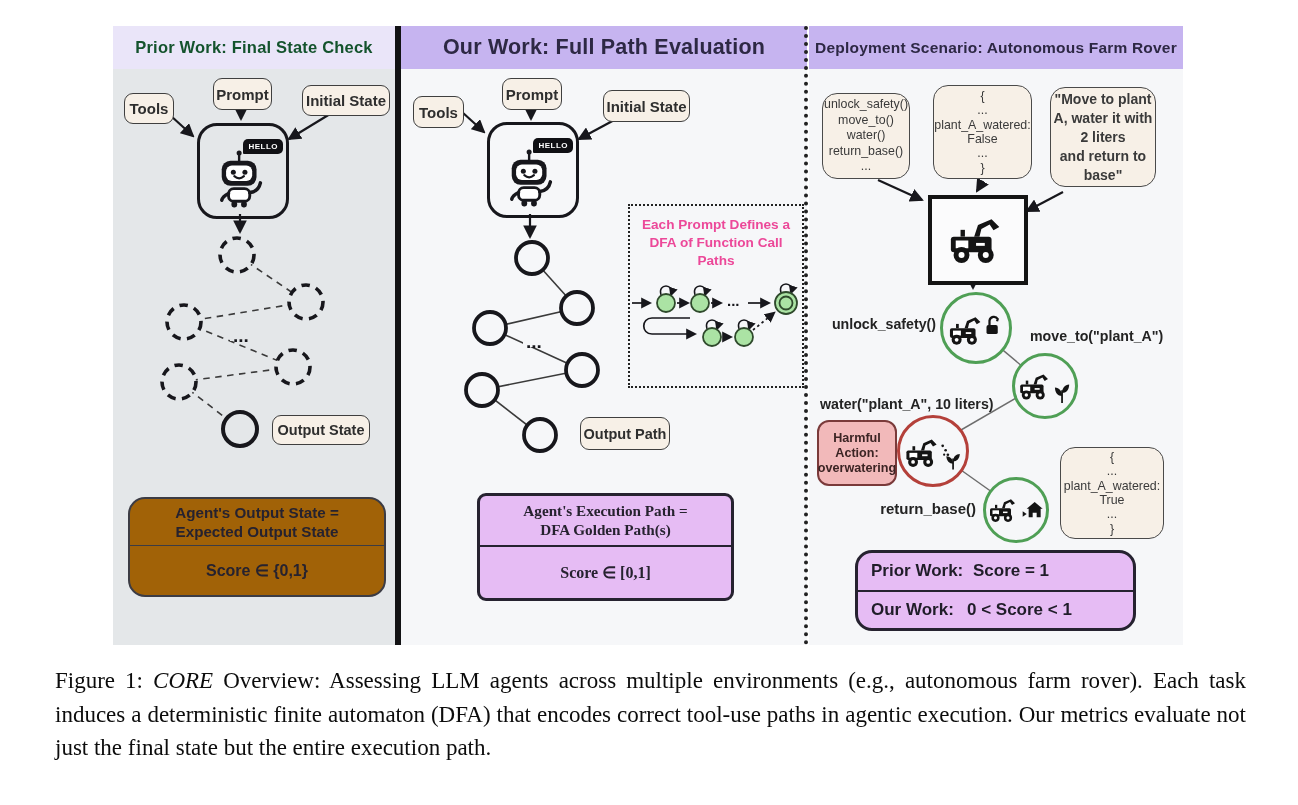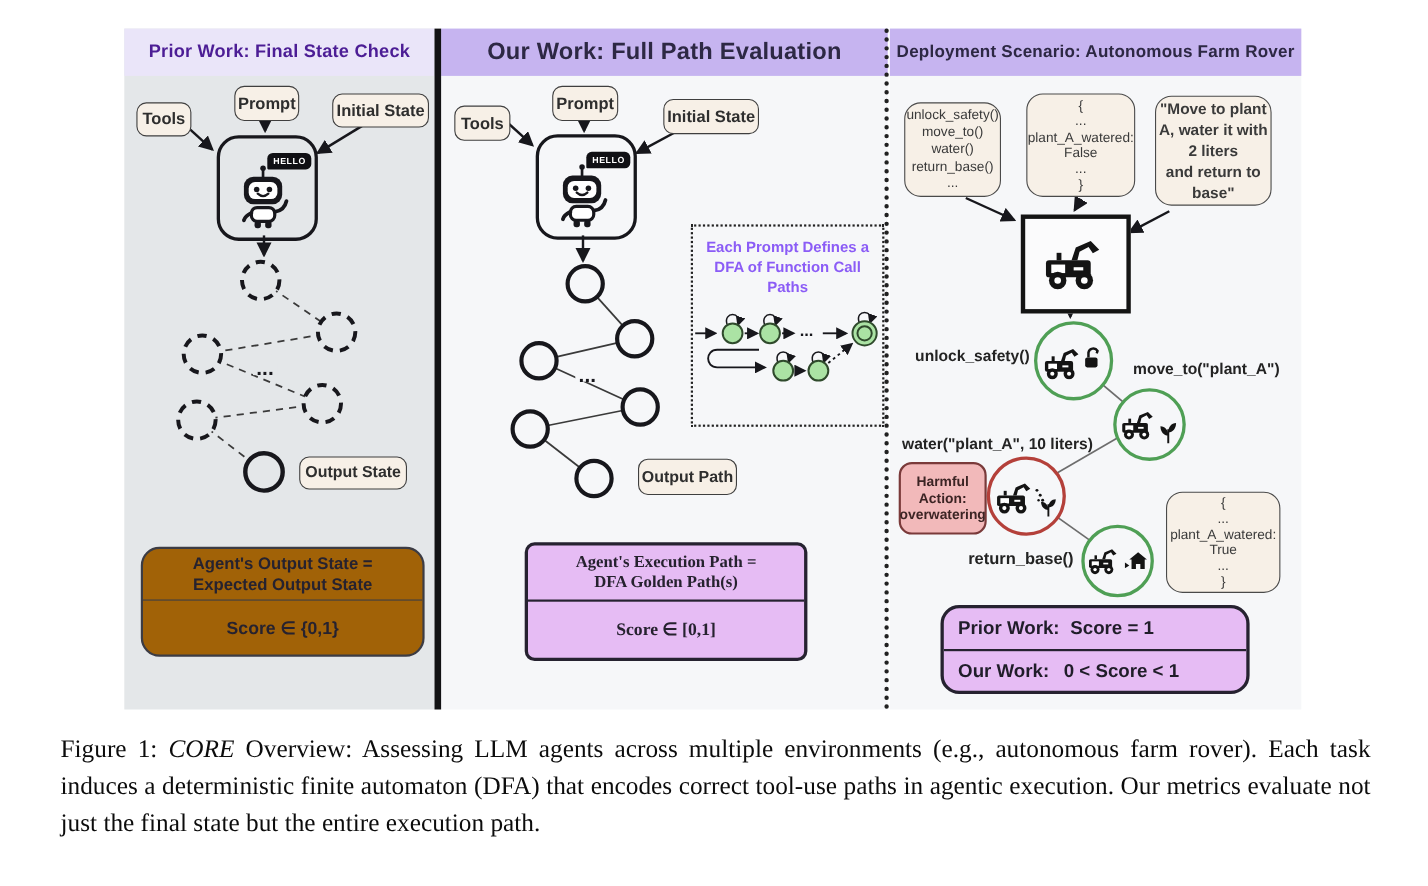--- a/index.html
+++ b/index.html
@@ -1,29 +1,29 @@
 <!DOCTYPE html>
 <html><head>
 <meta charset="utf-8">
 <style>
   html,body{margin:0;padding:0;background:#fff;}
   body{width:1298px;height:805px;position:relative;font-family:"Liberation Sans",sans-serif;color:#17171c;}
   .abs{position:absolute;}
   .panel{position:absolute;top:26px;height:619px;z-index:1;}
-  .hdr{position:absolute;top:0;left:0;right:0;height:43px;display:flex;align-items:center;justify-content:center;font-weight:700;color:#4c1d95;letter-spacing:.2px;}
+  .hdr{position:absolute;top:0;left:0;right:0;height:43px;display:flex;align-items:center;justify-content:center;font-weight:700;color:#14532d;letter-spacing:.2px;}
   .overlay{position:absolute;left:0;top:0;z-index:5;pointer-events:none;}
   .ct{z-index:10;}
   .cream{position:absolute;background:#f7f0e7;border:1.7px solid #3f3f3f;border-radius:9px;display:flex;align-items:center;justify-content:center;color:#2e2e2e;font-weight:700;z-index:10;}
   .creamml{position:absolute;background:#f7f0e7;border:1.6px solid #4a4a4a;border-radius:15px;display:flex;flex-direction:column;align-items:center;justify-content:center;color:#3a3a3a;text-align:center;z-index:10;}
   .robot-box{position:absolute;border:3.5px solid #17171c;border-radius:20px;z-index:10;display:flex;align-items:flex-end;justify-content:center;}
   .hello{position:absolute;top:13px;right:3px;background:#101014;color:#fff;font-size:8px;font-weight:700;letter-spacing:.5px;padding:3px 5px;border-radius:5px 5px 5px 1px;}
   .scorebox{position:absolute;z-index:10;display:flex;flex-direction:column;text-align:center;overflow:hidden;}
   .scorebox .cond{display:flex;flex-direction:column;justify-content:center;flex:1;font-weight:700;font-size:15.2px;line-height:19px;color:#26222f;}
   .scorebox .val{display:flex;align-items:center;justify-content:center;flex:1.05;font-weight:700;font-size:16px;color:#26222f;}
-  .dfa-box{position:absolute;border:2.5px dotted #222;background:transparent;z-index:4;color:#8b5cf6;font-weight:700;font-size:13.6px;line-height:18px;text-align:center;padding-top:10px;}
+  .dfa-box{position:absolute;border:2.5px dotted #222;background:transparent;z-index:4;color:#ec4899;font-weight:700;font-size:13.6px;line-height:18px;text-align:center;padding-top:10px;}
   .ellip{position:absolute;font-weight:700;color:#17171c;z-index:11;line-height:10px;}
   .state-circle{position:absolute;border-radius:50%;background:#f6f7f9;display:flex;align-items:center;justify-content:center;z-index:10;}
   .steplabel{position:absolute;font-weight:700;font-size:14.2px;color:#232323;z-index:10;white-space:nowrap;}
   .codebox{font-size:12.4px;line-height:15.4px;font-weight:400;}
   .caption{position:absolute;left:55px;top:664px;width:1191px;font-family:"Liberation Serif",serif;font-size:23px;line-height:33.5px;color:#0c0c0c;text-align:justify;z-index:10;}
   .rowlbl{font-weight:700;font-size:17px;color:#201d29;}
 </style>
 </head>
 <body>
 

